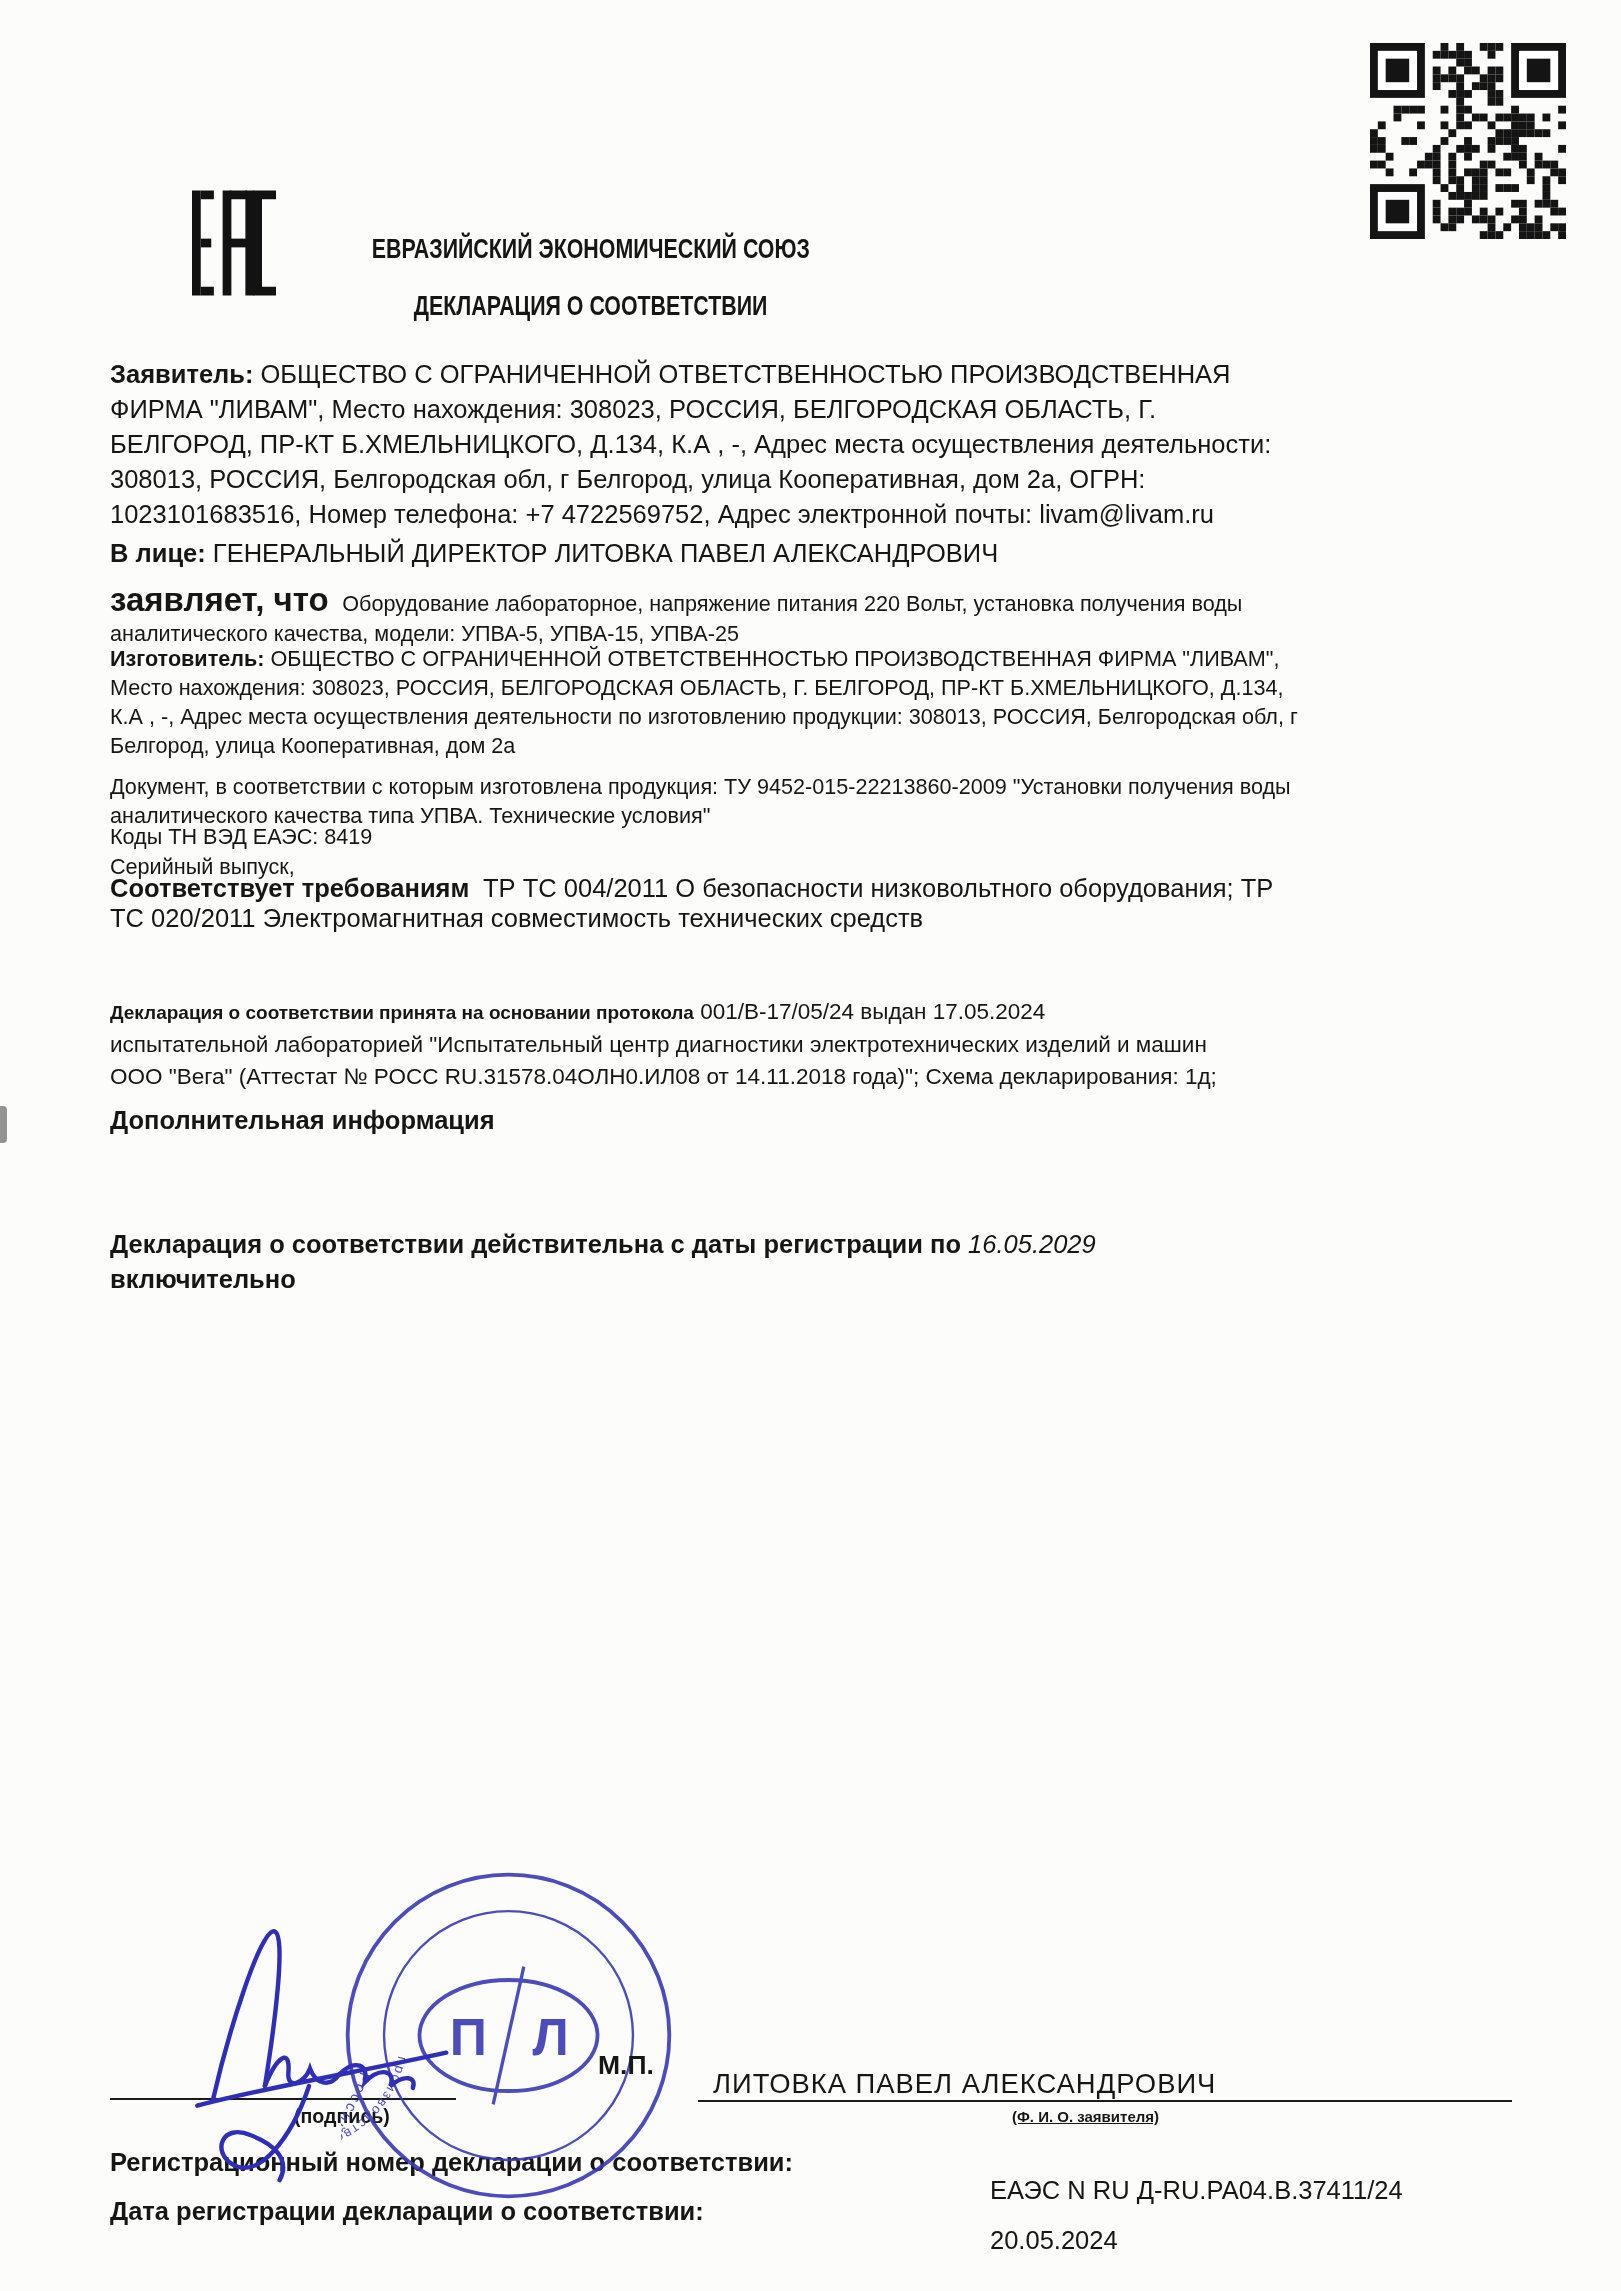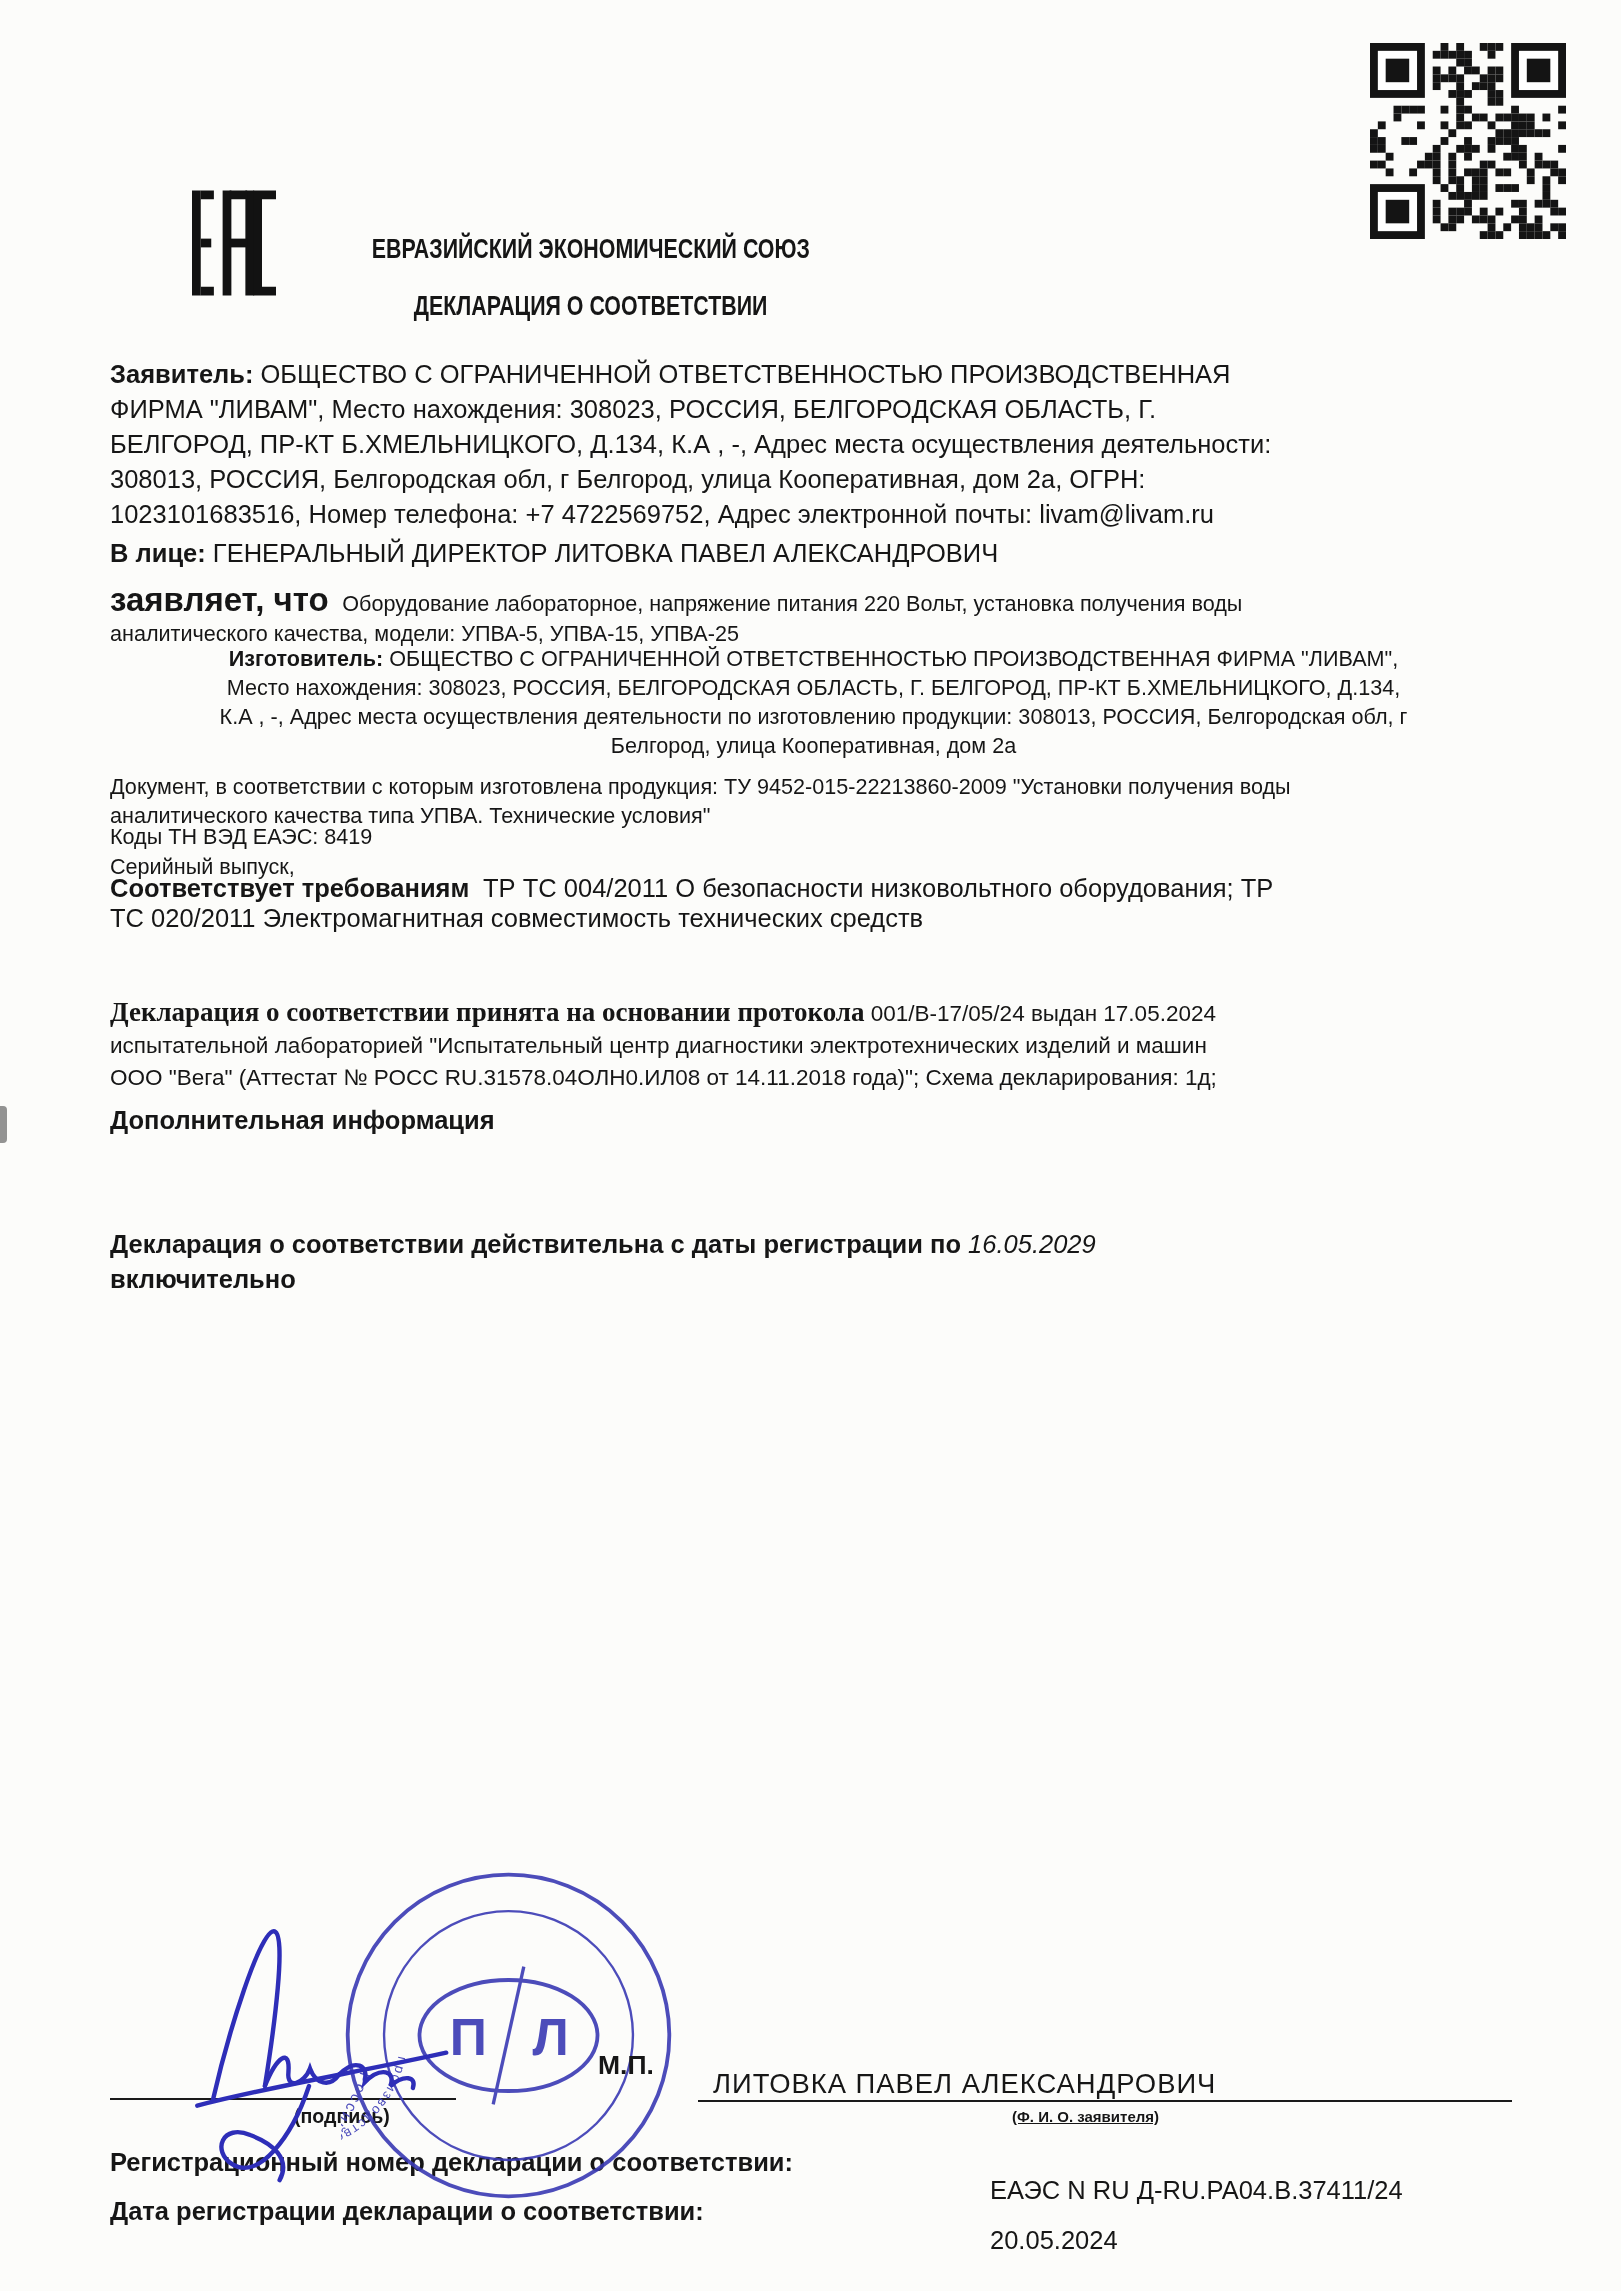--- a/index.html
+++ b/index.html
@@ -24,27 +24,27 @@
   .para{left:110px;width:1407px;}
   .t26{font-size:25.5px;line-height:35px;}
   .t23{font-size:21.6px;line-height:29px;}
   .pre{white-space:pre-line;}
   b.lbl{font-weight:bold;}
   .gap{display:inline-block;width:13.7px;}
   #p-applicant{top:357px;}
   #p-vlice{top:536px;}
   #p-declares{top:585px;line-height:30px;}
   #p-declares b{font-size:33px;}
-  #p-manufacturer{top:644px;text-align:center;}
+  #p-manufacturer{top:644px;}
   #p-document{top:764px;margin-top:8px;}
   #p-codes{top:822px;}
   #p-serial{top:852px;}
   #p-complies{top:873px;font-size:25.5px;line-height:30px;}
   #p-basis{top:996px;font-size:22.5px;line-height:32px;}
-  #p-basis b{font-size:27px;font-family:Liberation Serif, serif;}
+  #p-basis b{font-size:19px;}
   #p-additional{top:1106px;font-size:25.5px;font-weight:bold;}
   #p-validity{top:1227px;font-size:25.5px;line-height:35px;}
   #p-validity .date{font-weight:normal;font-style:italic;}
   
   .stamp-wrap{left:341px;top:1868px;width:335px;height:335px;color:#3a3ab4;opacity:.9;z-index:5;}
   .sig-wrap{left:162px;top:1892px;width:343px;height:294px;color:#2e2eb8;z-index:6;}
   .mp{left:598px;top:2050px;font-size:26.5px;font-weight:bold;z-index:7;}
   .sign-line{top:2098px;left:110px;width:346px;border-top:2.9px solid #1a1a1a;height:0;}
   .podpis{top:2105px;left:294px;font-size:19.6px;font-weight:bold;}
   .fio-name{left:713px;top:2068px;font-size:27.4px;letter-spacing:1px;}

